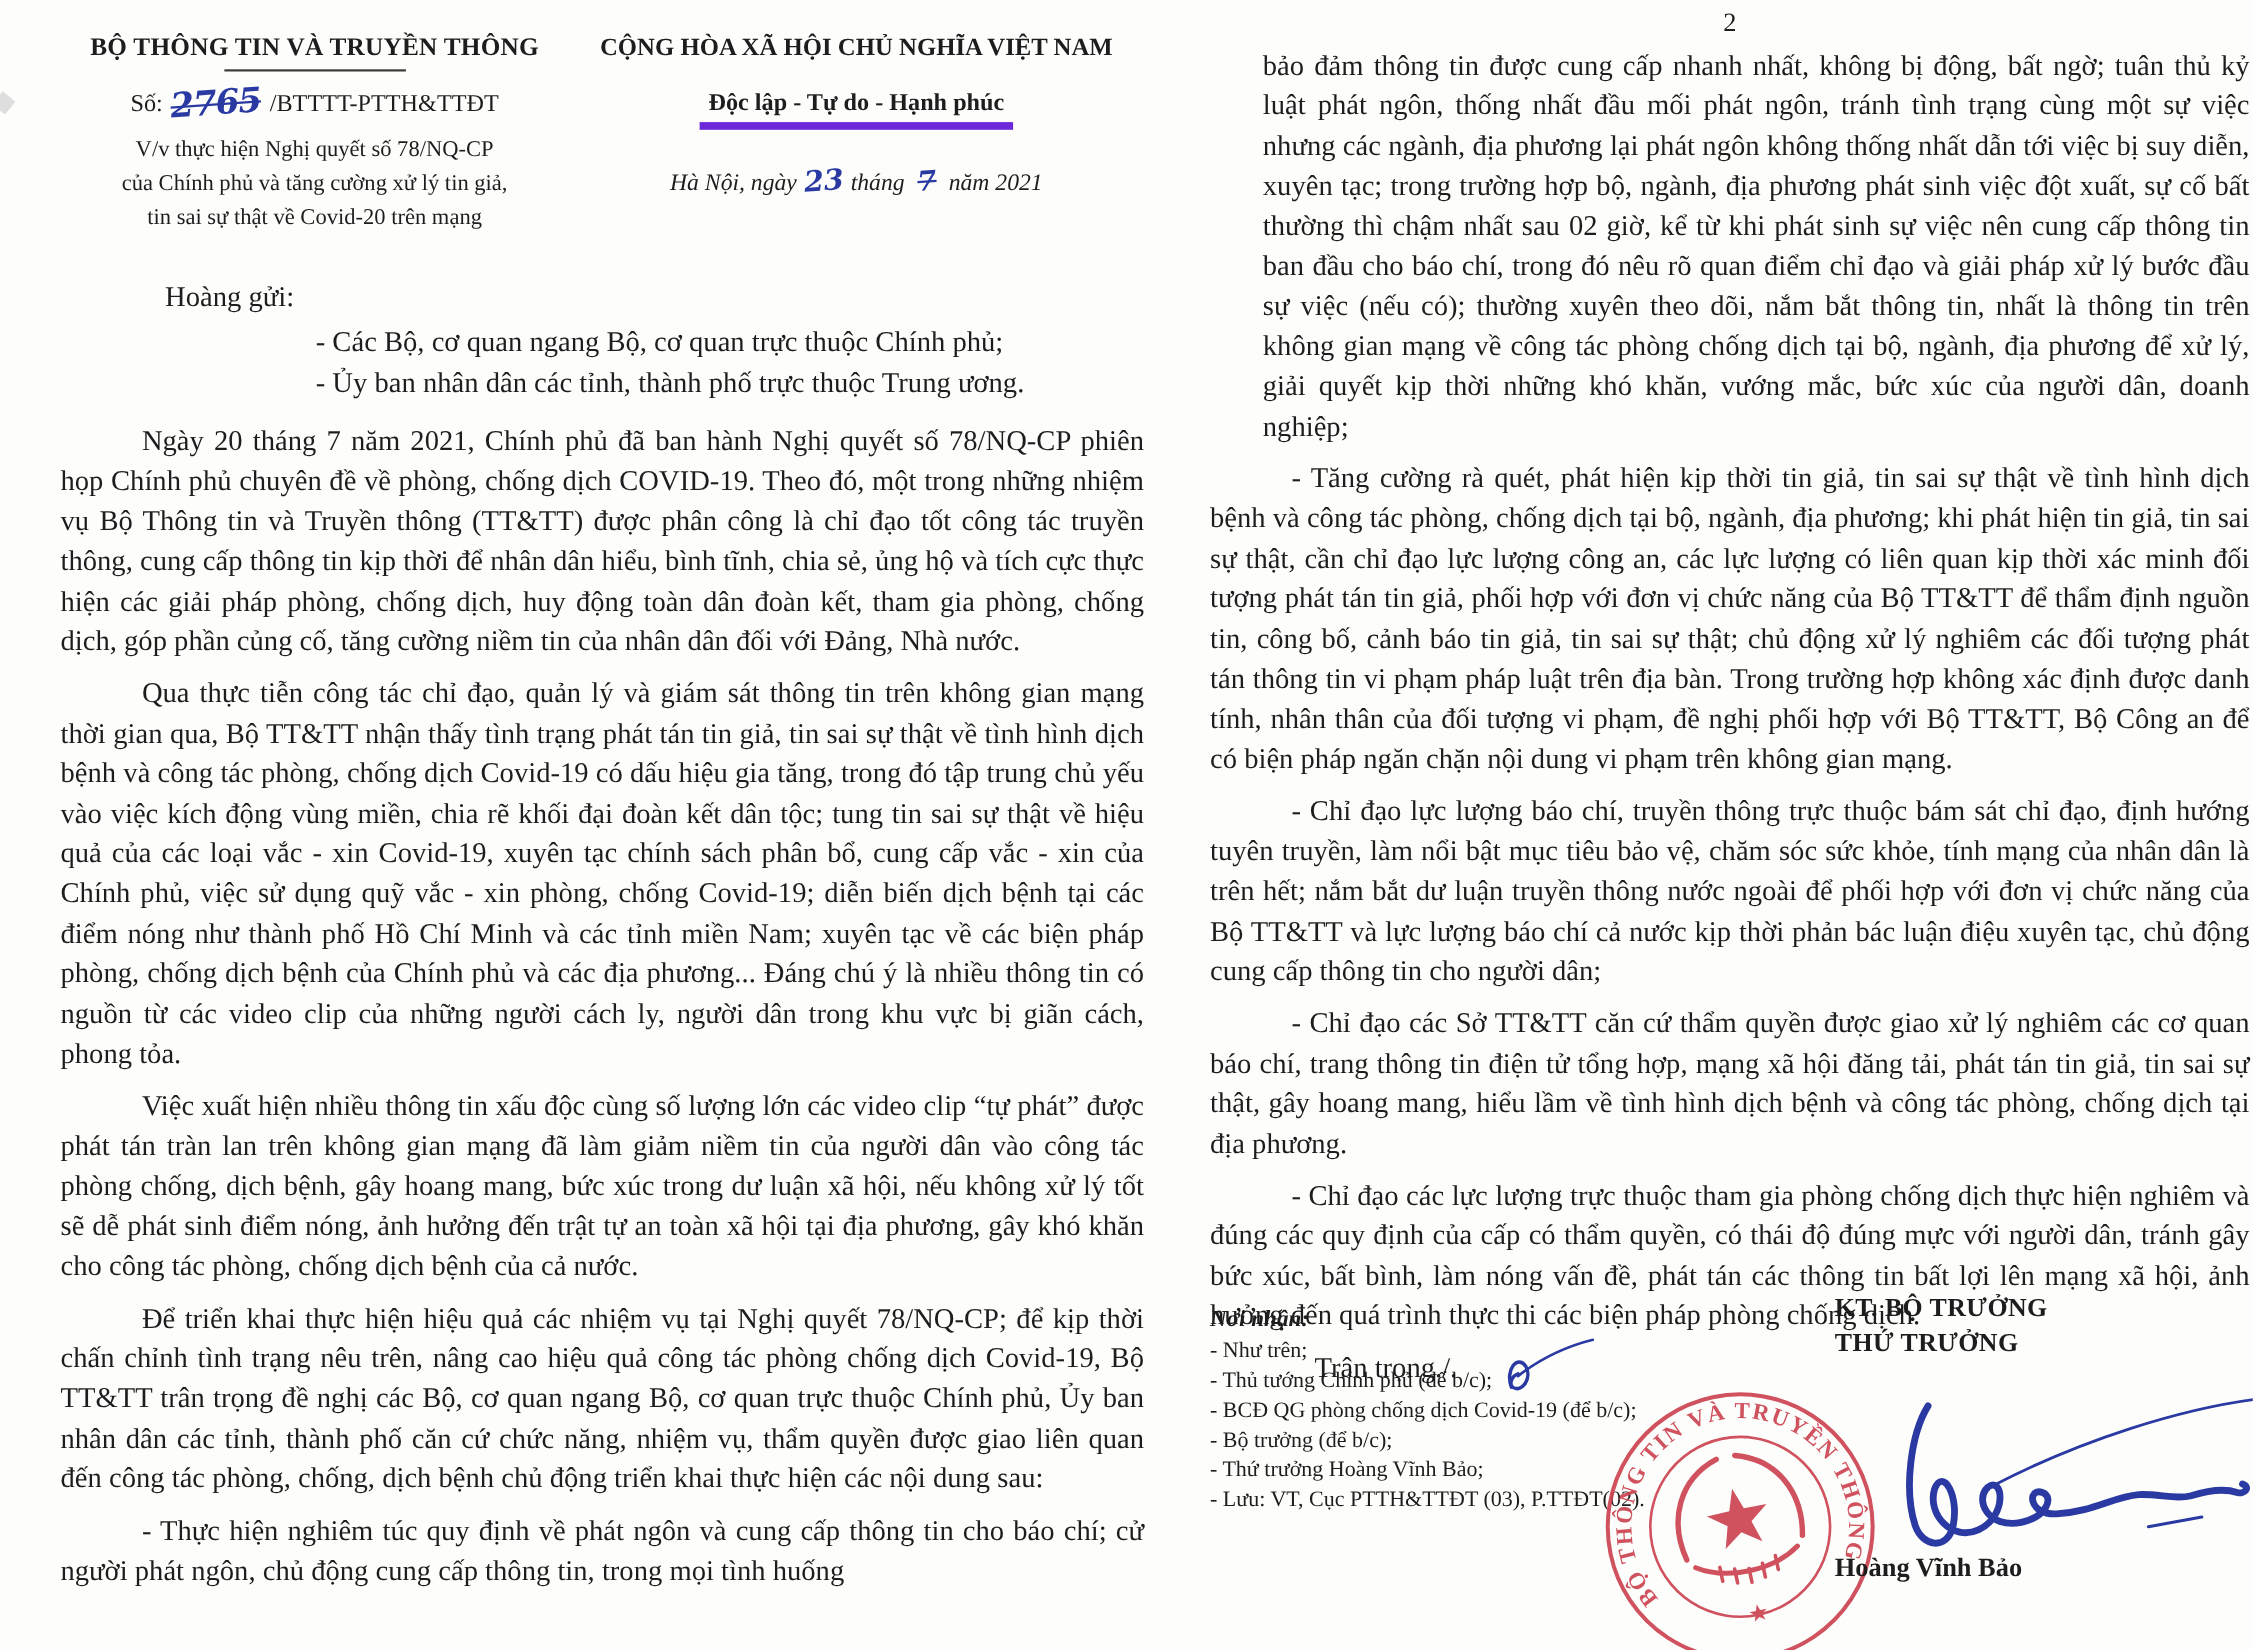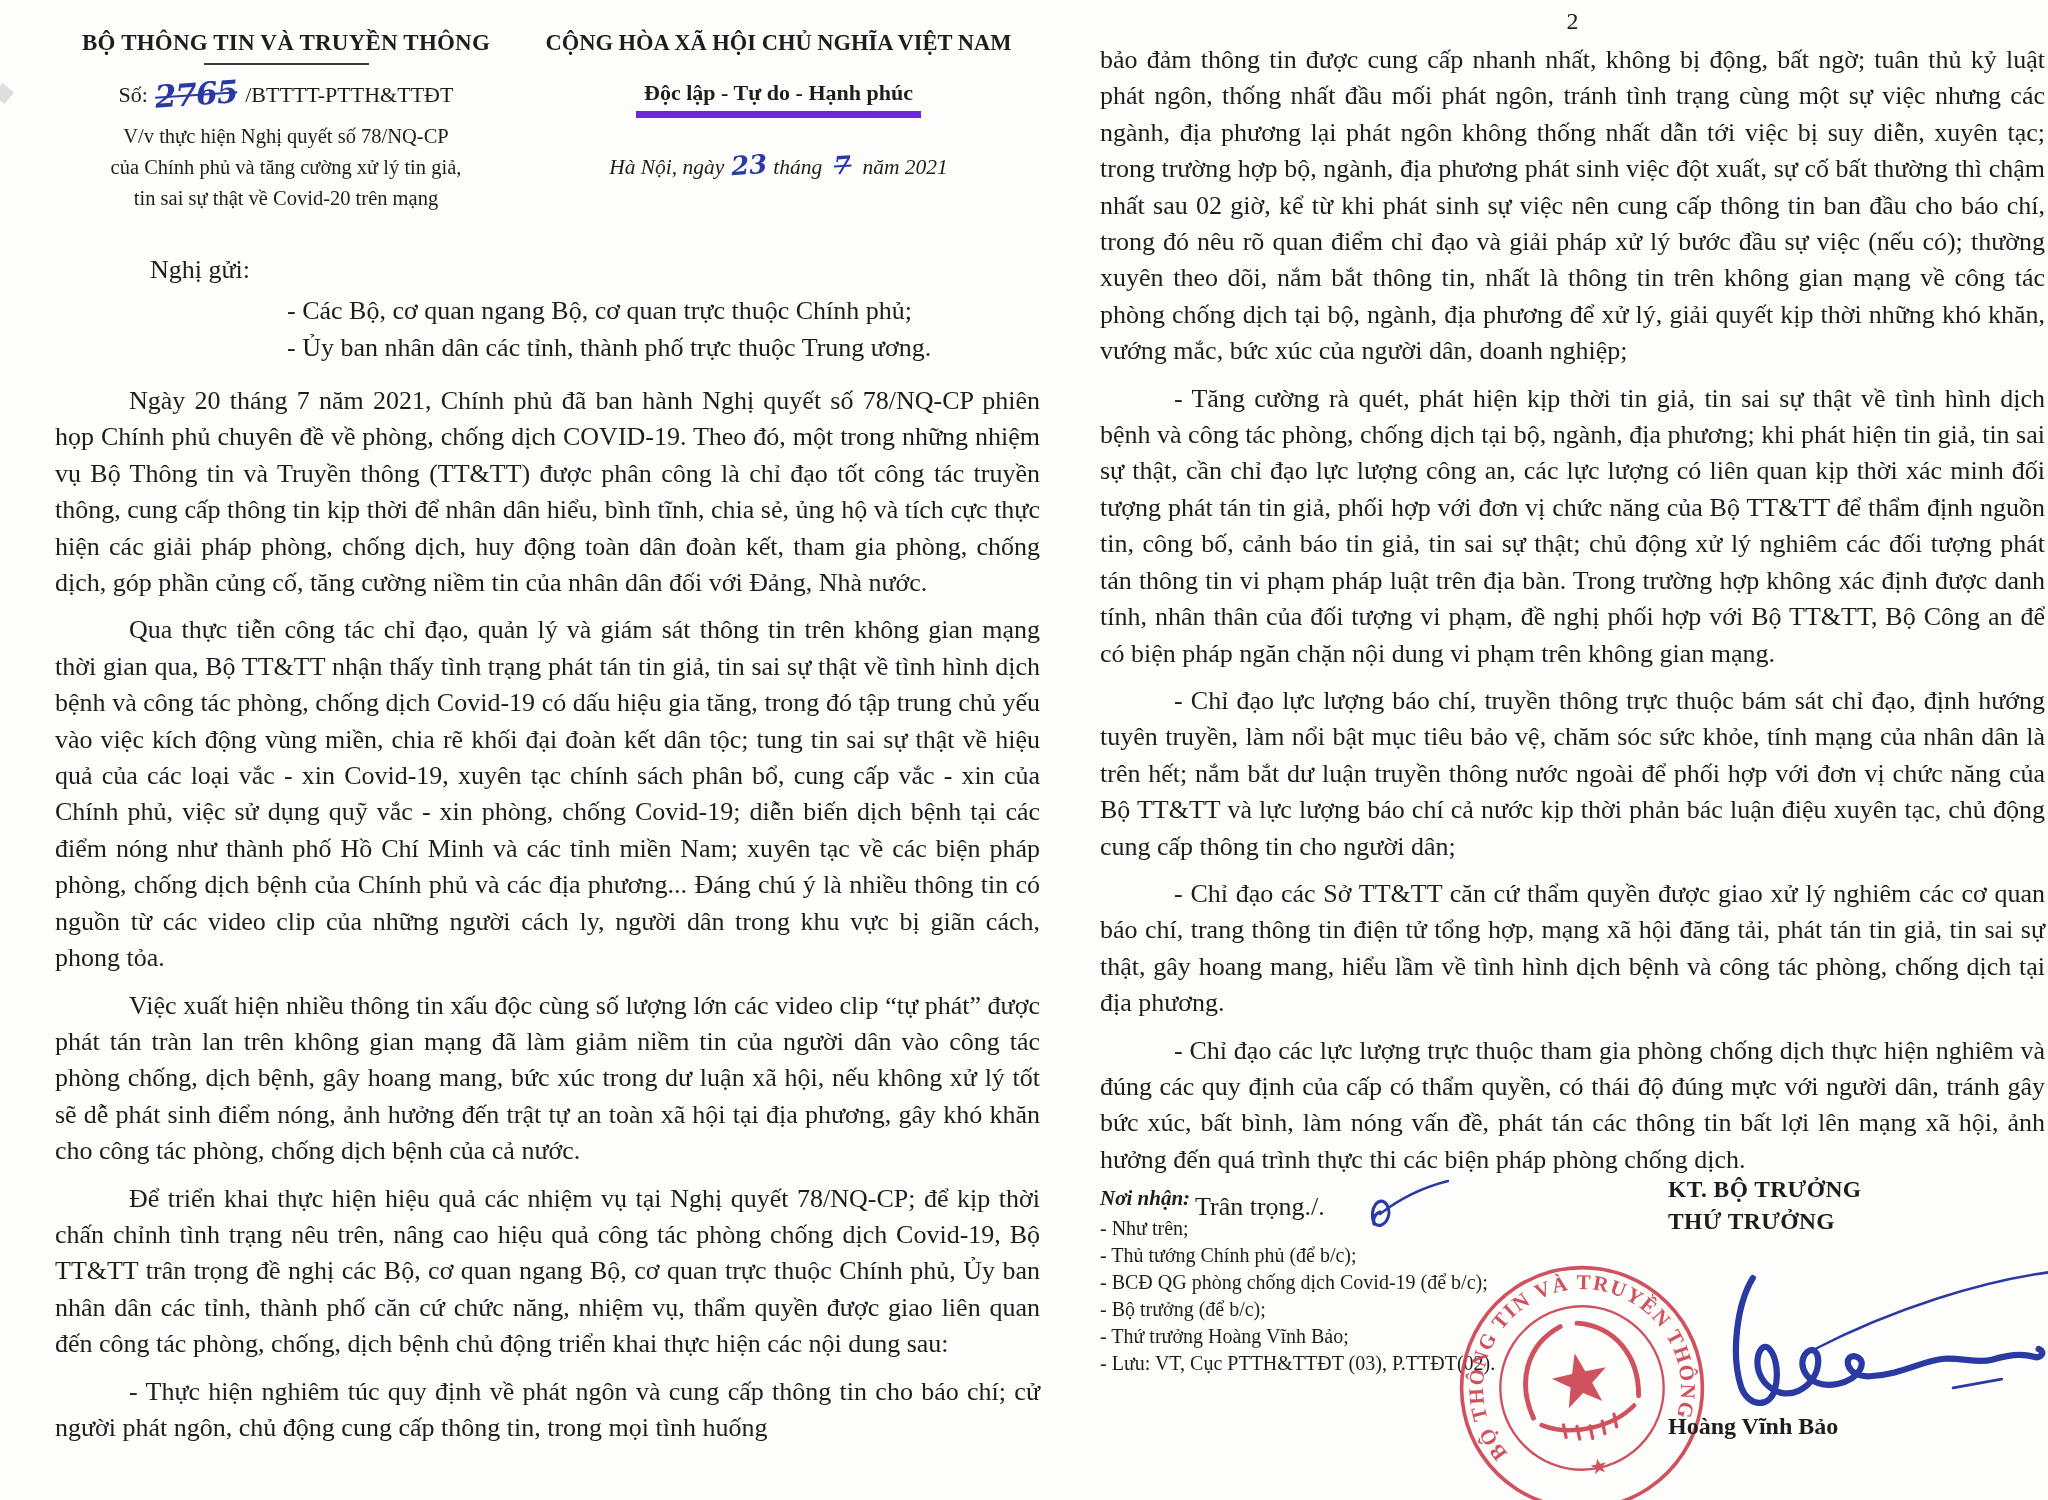--- a/index.html
+++ b/index.html
@@ -52,21 +52,21 @@
   .recipients{position:absolute;top:292px;left:232px;font-size:26px;line-height:37px;}
 
   
   .bodytext{position:absolute;left:0;width:100%;}
   .bt-left{top:383px;}
   .bt-right{top:42px;}
   .para{
     font-size:26px;line-height:36.4px;text-align:justify;
     text-indent:74px;margin-bottom:11px;
   }
-  .para.no-indent{text-indent:0;}
+  .para.no-indent{text-indent:0;margin-left:48px;}
   .closing-row{margin-top:14px;padding-left:95px;font-size:26px;display:flex;align-items:flex-start;gap:27px;}
   .paraph-svg{width:92px;height:58px;margin-left:8px;margin-top:-14px;color:var(--ink-blue);}
 
   
   .noi-nhan{position:absolute;top:1186px;left:0;width:620px;}
   .noi-nhan-title{font-weight:bold;font-style:italic;font-size:21px;margin-bottom:4px;}
   .noi-nhan-item{font-size:20px;line-height:27px;}
   .sig-block{position:absolute;top:1173px;left:568px;width:395px;text-align:left;}
   .sig-title{font-weight:bold;font-size:23.5px;line-height:32px;letter-spacing:.4px;}
   .sig-area{position:relative;height:190px;}
@@ -111,21 +111,21 @@
       <div class="dateline">
         <span>Hà Nội, ngày</span>
         <span class="handwriting hw-day">23</span>
         <span>tháng</span>
         <span class="handwriting hw-month">7</span>
         <span>năm 2021</span>
       </div>
     </div>
   </div>
 
-  <div class="salutation">Nghị gửi:</div>
+  <div class="salutation">Hoàng gửi:</div>
   <div class="recipients">
     <div>- Các Bộ, cơ quan ngang Bộ, cơ quan trực thuộc Chính phủ;</div>
     <div>- Ủy ban nhân dân các tỉnh, thành phố trực thuộc Trung ương.</div>
   </div>
 
   <div class="bodytext bt-left">
     <p class="para">Ngày 20 tháng 7 năm 2021, Chính phủ đã ban hành Nghị quyết số 78/NQ-CP phiên họp Chính phủ chuyên đề về phòng, chống dịch COVID-19. Theo đó, một trong những nhiệm vụ Bộ Thông tin và Truyền thông (TT&amp;TT) được phân công là chỉ đạo tốt công tác truyền thông, cung cấp thông tin kịp thời để nhân dân hiểu, bình tĩnh, chia sẻ, ủng hộ và tích cực thực hiện các giải pháp phòng, chống dịch, huy động toàn dân đoàn kết, tham gia phòng, chống dịch, góp phần củng cố, tăng cường niềm tin của nhân dân đối với Đảng, Nhà nước.</p>
     <p class="para">Qua thực tiễn công tác chỉ đạo, quản lý và giám sát thông tin trên không gian mạng thời gian qua, Bộ TT&amp;TT nhận thấy tình trạng phát tán tin giả, tin sai sự thật về tình hình dịch bệnh và công tác phòng, chống dịch Covid-19 có dấu hiệu gia tăng, trong đó tập trung chủ yếu vào việc kích động vùng miền, chia rẽ khối đại đoàn kết dân tộc; tung tin sai sự thật về hiệu quả của các loại vắc - xin Covid-19, xuyên tạc chính sách phân bổ, cung cấp vắc - xin của Chính phủ, việc sử dụng quỹ vắc - xin phòng, chống Covid-19; diễn biến dịch bệnh tại các điểm nóng như thành phố Hồ Chí Minh và các tỉnh miền Nam; xuyên tạc về các biện pháp phòng, chống dịch bệnh của Chính phủ và các địa phương... Đáng chú ý là nhiều thông tin có nguồn từ các video clip của những người cách ly, người dân trong khu vực bị giãn cách, phong tỏa.</p>
     <p class="para">Việc xuất hiện nhiều thông tin xấu độc cùng số lượng lớn các video clip “tự phát” được phát tán tràn lan trên không gian mạng đã làm giảm niềm tin của người dân vào công tác phòng chống, dịch bệnh, gây hoang mang, bức xúc trong dư luận xã hội, nếu không xử lý tốt sẽ dễ phát sinh điểm nóng, ảnh hưởng đến trật tự an toàn xã hội tại địa phương, gây khó khăn cho công tác phòng, chống dịch bệnh của cả nước.</p>
     <p class="para">Để triển khai thực hiện hiệu quả các nhiệm vụ tại Nghị quyết 78/NQ-CP; để kịp thời chấn chỉnh tình trạng nêu trên, nâng cao hiệu quả công tác phòng chống dịch Covid-19, Bộ TT&amp;TT trân trọng đề nghị các Bộ, cơ quan ngang Bộ, cơ quan trực thuộc Chính phủ, Ủy ban nhân dân các tỉnh, thành phố căn cứ chức năng, nhiệm vụ, thẩm quyền được giao liên quan đến công tác phòng, chống, dịch bệnh chủ động triển khai thực hiện các nội dung sau:</p>

